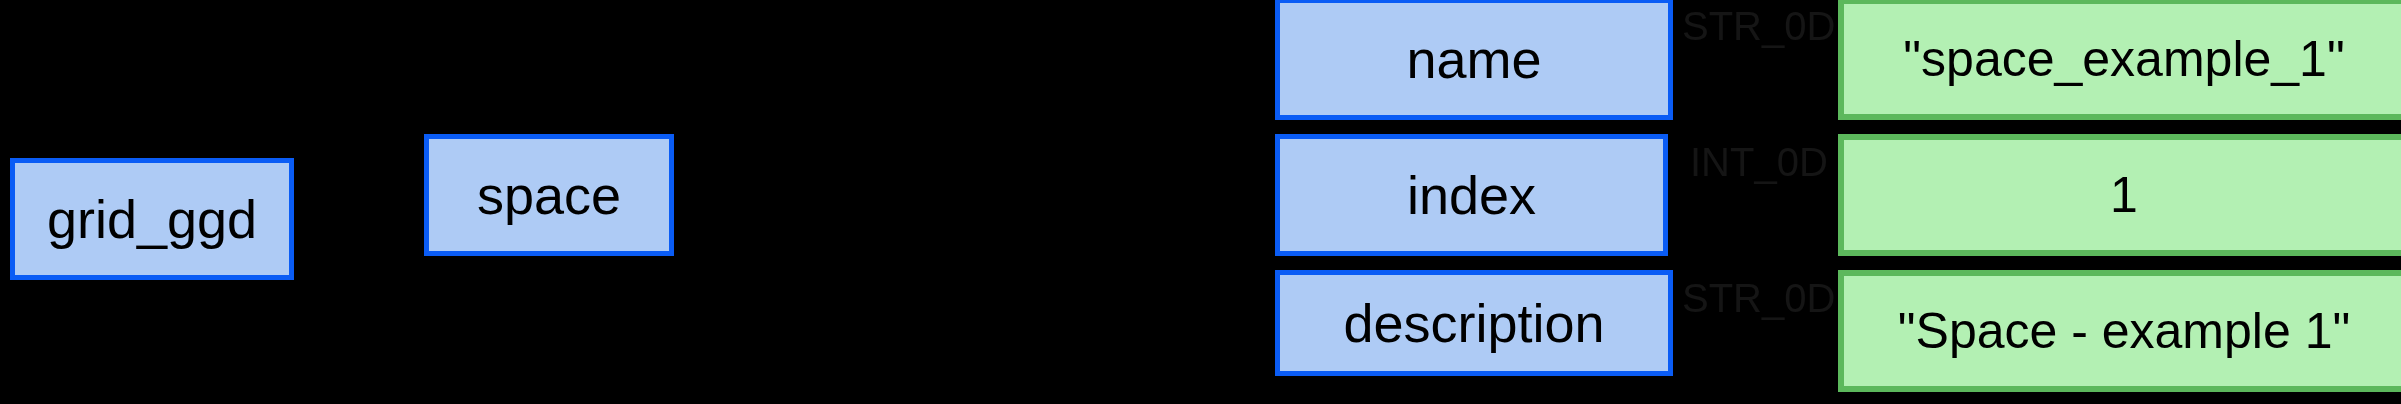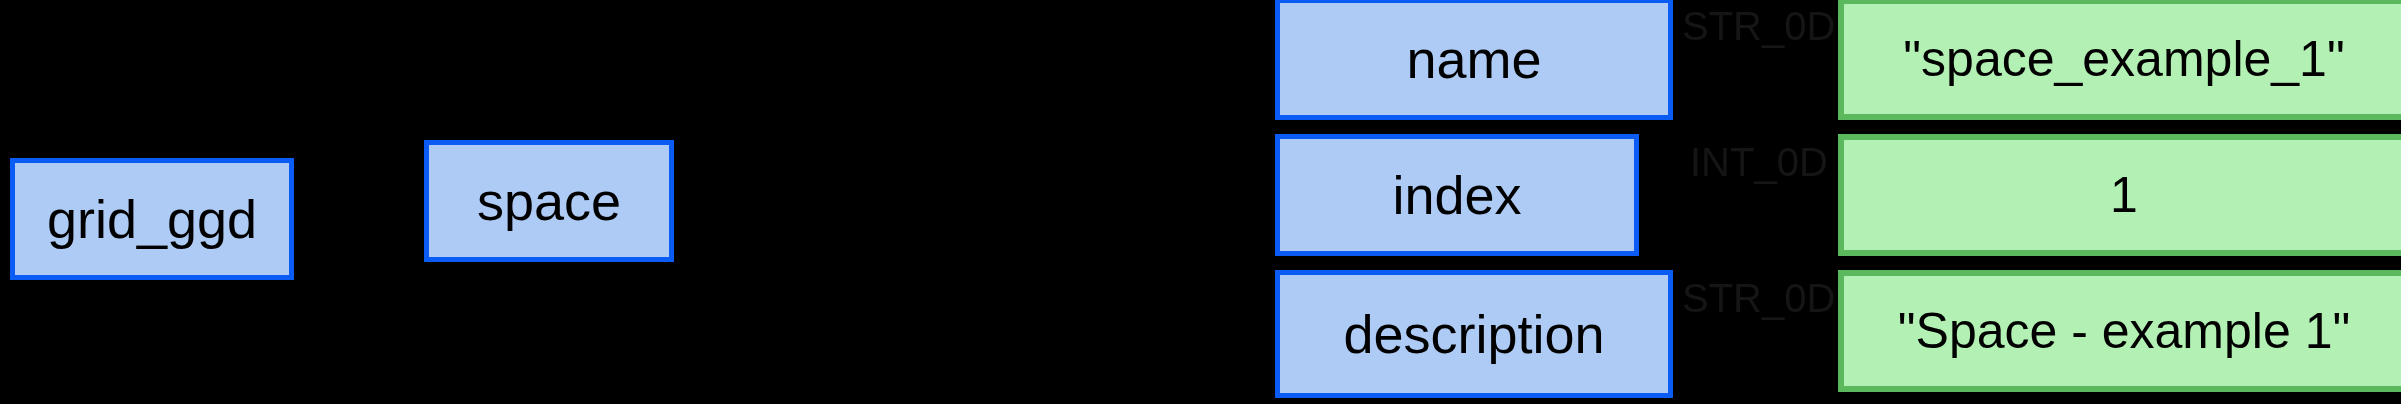--- a/index.html
+++ b/index.html
@@ -52,27 +52,27 @@
     position: absolute;
     color: #151515;
     font-size: 40px;
     line-height: 1;
     white-space: nowrap;
     letter-spacing: 0px;
   }
 
   
   #n-grid_ggd   { left: 10px;    top: 134px; width: 284px; height: 122px; margin-top: 24px; }
-  #n-space      { left: 424px;  top: 134px; width: 250px; height: 122px; margin-top: 6px; }
+  #n-space      { left: 424px;  top: 134px; width: 250px; height: 122px; }
   #n-identifier { left: 770px;  top: 134px; width: 343px; height: 122px; }
 
   
   #n-name        { left: 1275px; top: -2px;  width: 398px; height: 122px; }
-  #n-index       { left: 1275px; top: 134px; width: 364px; height: 122px; }
-  #n-description { left: 1275px; top: 270px; width: 398px; height: 128px; }
+  #n-index       { left: 1275px; top: 134px; width: 393px; height: 122px; }
+  #n-description { left: 1275px; top: 270px; width: 398px; height: 106px; }
 
   
   #n-val-name        { left: 1838px; top: -2px;  width: 572px; height: 122px; }
   #n-val-index       { left: 1838px; top: 134px; width: 572px; height: 122px; }
   #n-val-description { left: 1838px; top: 270px; width: 572px; height: 122px; }
 
   
   #e1 { left: 334px;  top: 194px; width: 92px;  }
   #e2 { left: 674px;  top: 194px; width: 98px;  }
   #e3 { left: 1113px; top:  58px; width: 164px; }

